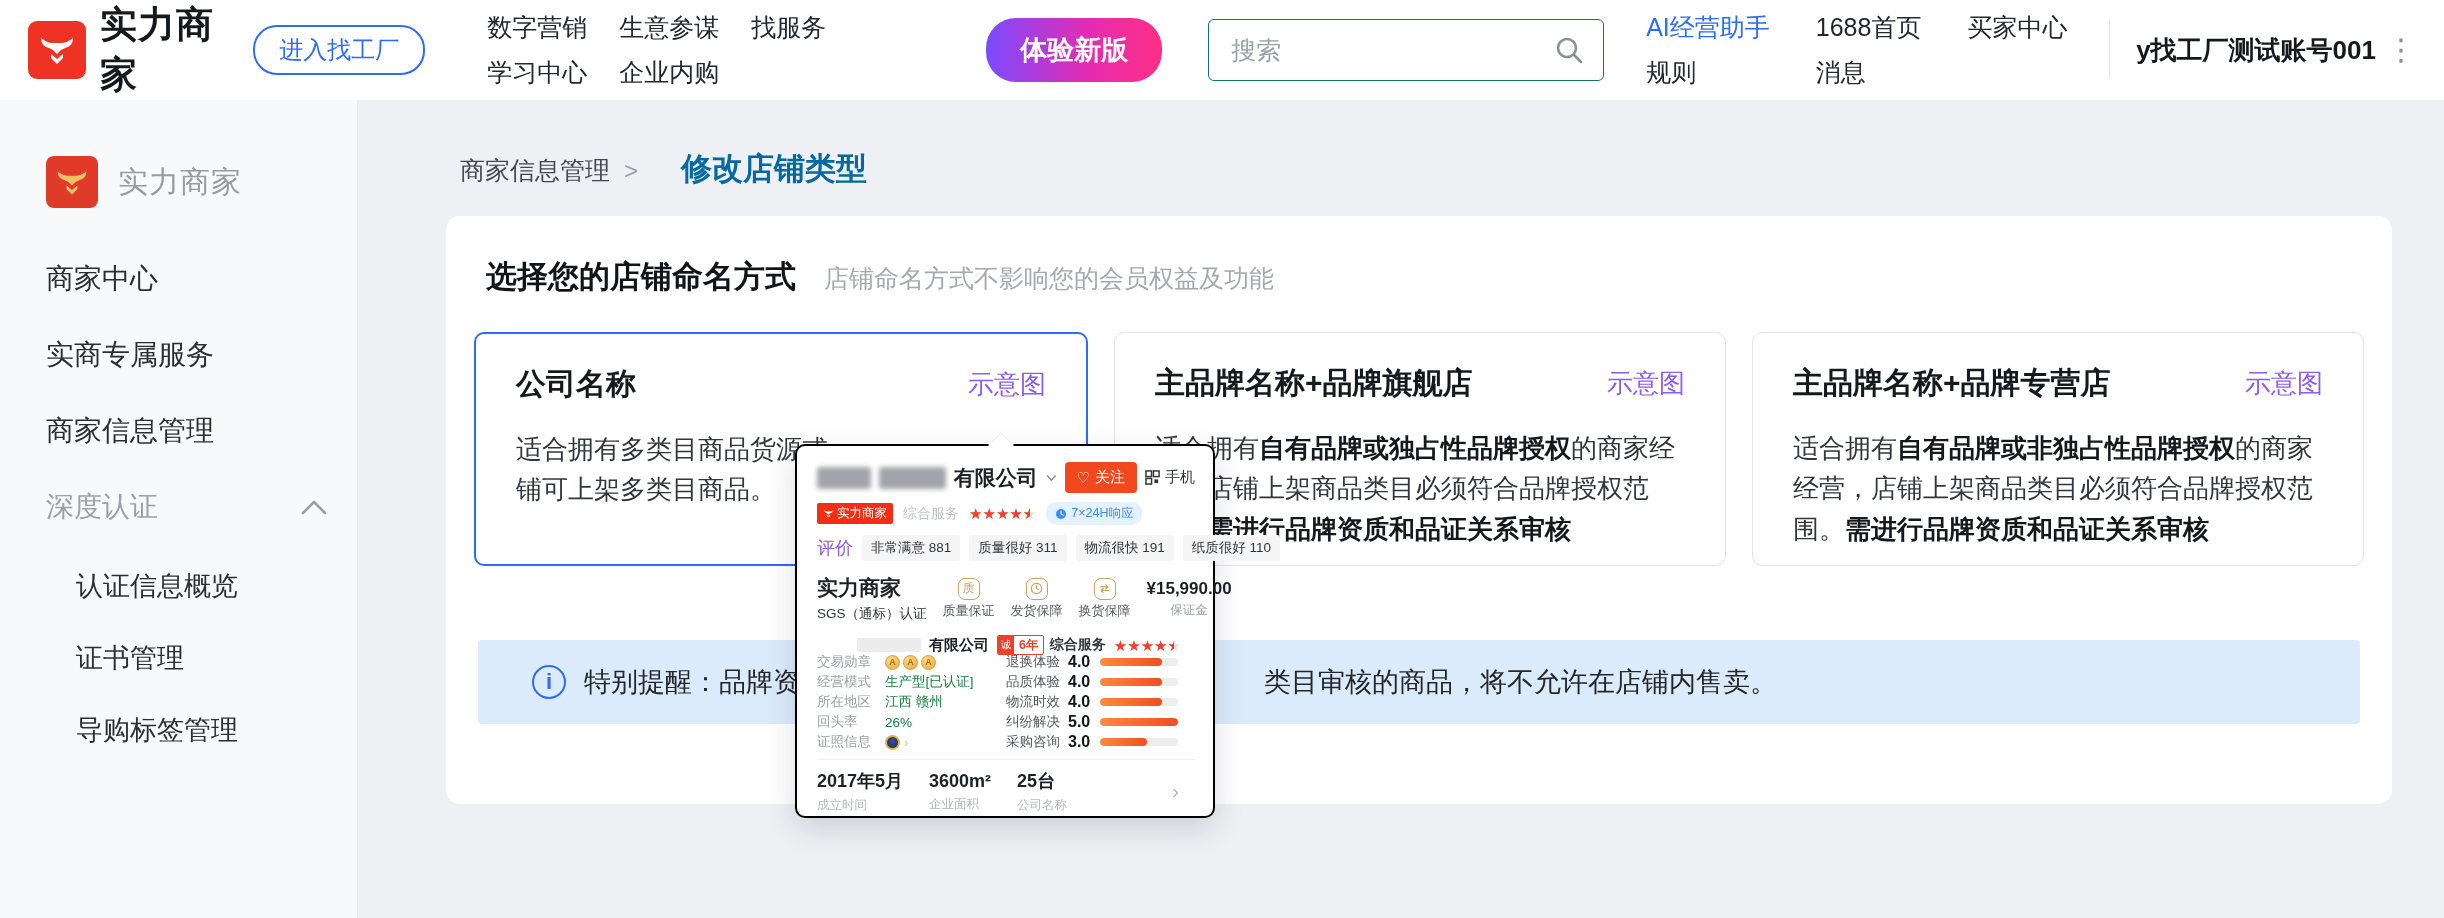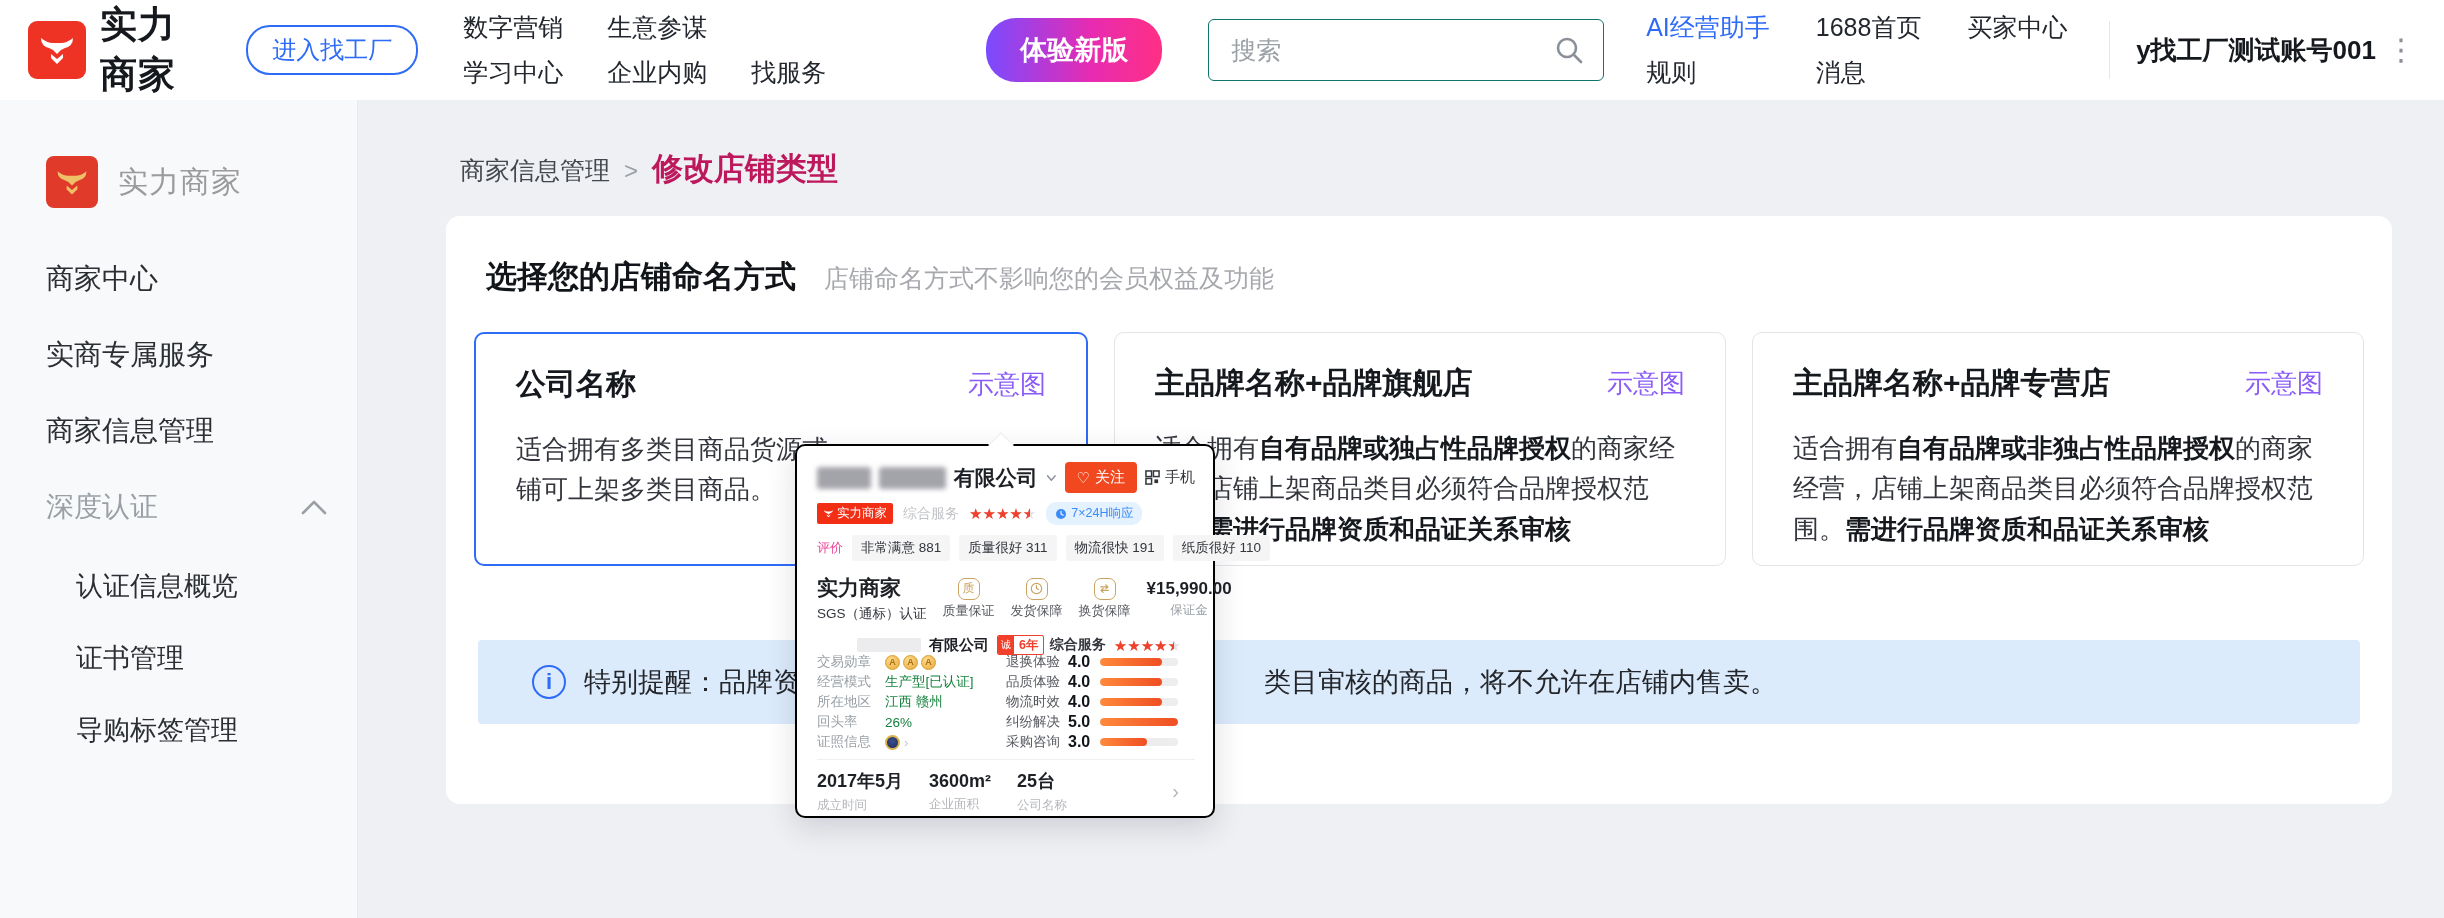--- a/index.html
+++ b/index.html
@@ -4,21 +4,21 @@
 <style>
   * { margin:0; padding:0; box-sizing:border-box; }
   body { font-family:"Liberation Sans",sans-serif; background:#e9ebef; }
   .screen { position:relative; width:2444px; height:918px; background:#eef0f3; overflow:hidden; }
 
   
   .header { position:absolute; top:0; left:0; width:2444px; height:100px; background:#fff; display:flex; align-items:center; padding:0 28px; z-index:10; }
   .logo-sq { width:58px; height:58px; border-radius:9px; background:#ee3224; display:flex; align-items:center; justify-content:center; flex:0 0 auto; }
   .brand-txt { font-size:37px; font-weight:bold; color:#15181d; margin-left:14px; letter-spacing:1px; }
   .factory-pill { margin-left:38px; border:2px solid #2e6bf6; color:#2e6bf6; font-size:24px; border-radius:24px; padding:7px 24px; background:#fff; cursor:pointer; white-space:nowrap; }
-  .nav-cols { display:flex; margin-left:45px; gap:44px;align-items:flex-end; }
+  .nav-cols { display:flex; margin-left:62px; gap:32px; }
   .nav-col { display:flex; flex-direction:column; gap:12px; }
   .nav-link { font-size:25px; color:#23272e; cursor:pointer; white-space:nowrap; }
   .newver-btn { margin-left:160px; border:none; color:#fff; font-size:27px; font-weight:bold; padding:14px 34px; border-radius:30px; background:linear-gradient(90deg,#7a4bff 0%,#e72bb1 60%,#ff2f84 100%); cursor:pointer; white-space:nowrap; }
   .search-box { margin-left:46px; width:424px; height:62px; border:1px solid #0f766e; border-radius:6px; display:flex; align-items:center; padding:0 18px 0 22px; background:#fff; }
   .search-box input { border:none; outline:none; flex:1; font-size:25px; color:#333; font-family:inherit; }
   .search-box input::placeholder { color:#9aa0a6; }
   .rnav { display:flex; margin-left:42px; gap:46px; }
   .rnav .nav-col { gap:12px; }
   .link-blue { color:#2e6bf6; }
   .hdr-div { width:1px; height:58px; background:#e7e7ea; margin-left:42px; }
@@ -32,21 +32,21 @@
   .side-brand-txt { font-size:30px; color:#9b9b9b; margin-left:20px; letter-spacing:1px; }
   .side-item { font-size:28px; color:#2b2e33; margin-bottom:38px; cursor:pointer; }
   .side-section { display:flex; align-items:center; justify-content:space-between; padding-right:30px; color:#9aa0a6; font-size:28px; margin-bottom:42px; cursor:pointer; }
   .side-sub { font-size:27px; color:#2b2e33; margin:0 0 36px 30px; cursor:pointer; }
 
   
   .main { position:absolute; top:100px; left:358px; width:2086px; height:818px; padding:48px 0 0 88px; }
   .crumbs { display:flex; align-items:baseline; margin-left:14px; }
   .crumb-parent { font-size:25px; color:#43474e; cursor:pointer; }
   .crumb-sep { font-size:24px; color:#9aa0a6; margin:0 14px; }
-  .crumb-cur { font-size:31px; font-weight:bold; color:#be185d; }
+  .crumb-cur { font-size:31px; font-weight:bold; color:#0369a1;margin-left:29px; }
 
   .panel { margin-top:26px; width:1946px; height:588px; background:#fff; border-radius:14px; padding:40px 28px 0 28px; }
   .sec-head { display:flex; align-items:baseline; margin-left:12px; }
   .sec-title { font-size:31px; font-weight:bold; color:#111418; }
   .sec-sub { font-size:25px; color:#a6a8ad; margin-left:28px; }
 
   .cards { display:flex; gap:26px; margin-top:34px; }
   .card { flex:1; height:234px; border:1px solid #e2e4e7; border-radius:10px; background:#fff; padding:30px 40px; cursor:pointer; }
   .card.selected { border:2px solid #2e6bf6; }
   .card-head { display:flex; align-items:center; justify-content:space-between; }
@@ -69,21 +69,21 @@
   .p-name { font-size:21px; font-weight:bold; color:#1d2025; white-space:nowrap; }
   .follow-btn { margin-left:auto; background:#f2481f; color:#fff; border:none; border-radius:4px; font-size:15px; padding:6px 12px; display:flex; align-items:center; gap:5px; cursor:pointer; white-space:nowrap; }
   .phone { display:flex; align-items:center; gap:5px; font-size:15px; color:#33363c; cursor:pointer; white-space:nowrap; }
   .p-row2 { display:flex; align-items:center; gap:10px; margin-top:9px; }
   .m-badge { background:#f22e15; color:#fff; font-size:12.5px; border-radius:2px; padding:2px 6px; display:flex; align-items:center; gap:3px; white-space:nowrap; }
   .svc-lbl { font-size:14px; color:#c0c2c6; white-space:nowrap; }
   .stars { position:relative; display:inline-block; font-size:15px; color:#e3e3e6; line-height:1; white-space:nowrap; }
   .stars .fill { position:absolute; left:0; top:0; overflow:hidden; color:#f0402c; white-space:nowrap; }
   .resp-pill { background:#e4f1fe; color:#3b8cf8; font-size:12.5px; border-radius:10px; padding:3px 9px; display:flex; align-items:center; gap:4px; white-space:nowrap; }
   .p-row3 { display:flex; align-items:center; gap:9px; margin-top:10px; }
-  .rev-lbl { font-size:13px; color:#ec4899; white-space:nowrap; }
+  .rev-lbl { font-size:18px; color:#8b5cf6; white-space:nowrap; }
   .tag { background:#f5f5f6; border-radius:3px; font-size:13.5px; color:#33363c; padding:4px 9px; cursor:pointer; white-space:nowrap; }
   .p-sec { display:flex; align-items:center; margin-top:13px; }
   .p-brand { font-size:21px; font-weight:bold; color:#1d2025; white-space:nowrap; }
   .p-cert { font-size:13.5px; color:#33363c; margin-top:3px; white-space:nowrap; }
   .guars { display:flex; gap:16px; margin-left:16px; }
   .guar { display:flex; flex-direction:column; align-items:center; gap:2px; }
   .g-ic { width:22px; height:22px; border:1.4px solid #c9a35f; border-radius:7px; color:#c9a35f; font-size:12px; display:flex; align-items:center; justify-content:center; }
   .g-lbl { font-size:13px; color:#55585e; white-space:nowrap; }
   .dep { margin-left:16px; text-align:center; }
   .dep-amt { font-size:17px; font-weight:bold; color:#1d2025; white-space:nowrap; }

